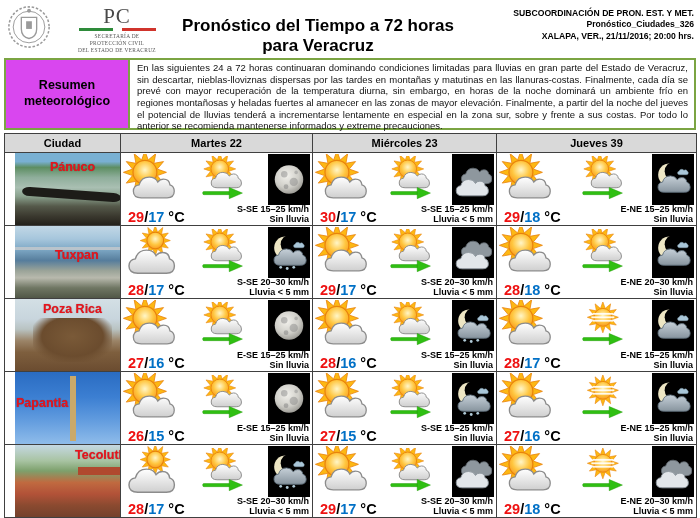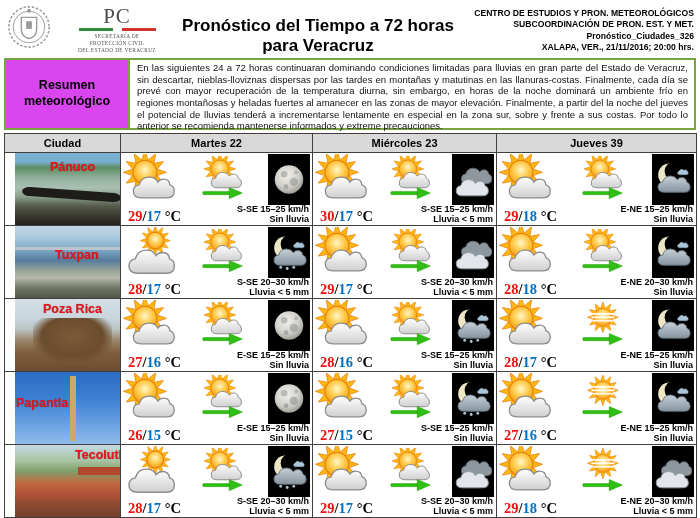--- a/index.html
+++ b/index.html
@@ -50,21 +50,21 @@
   .photo-tecolutla::after{left:55%;top:30%;width:40%;height:11%;background:#b0492e;}
   .photo-tecolutla .city-label{top:3px;right:1px;}
 
   .day-cell-inner{display:flex;flex-direction:column;height:72px;background:#fff;}
   .icons{flex:1;display:flex;justify-content:space-between;align-items:flex-start;padding:1px 2px 0 2px;}
   .big-icon{width:55px;height:51px;}
   .wind-icon{width:46px;height:49px;margin-top:2px;}
   .night-box{width:42px;height:51px;background:#000;display:flex;align-items:center;justify-content:center;}
   .night-icon{width:38px;height:45px;}
   .cell-bottom{display:flex;justify-content:space-between;align-items:flex-end;height:20px;padding:0 3px 2px 7px;}
-  .temp{font-family:Liberation Serif, serif;font-size:14.5px;font-weight:bold;white-space:nowrap;}
+  .temp{font-family:Liberation Sans, sans-serif;font-size:14.5px;font-weight:bold;white-space:nowrap;}
   .tmax{color:#ee1111;} .tmin{color:#0070c6;} .slash,.unit{color:#000;}
   .windtext{font-size:9px;font-weight:bold;line-height:1.18;text-align:right;white-space:nowrap;}
   .hidden-defs{position:absolute;width:0;height:0;overflow:hidden;}
 </style>
 </head>
 <body>
 
 <svg class="hidden-defs" aria-hidden="true">
   <defs>
     <radialGradient id="gradSun" cx="50%" cy="40%" r="65%">
@@ -165,21 +165,20 @@
           </div>
         <div class="pc-sub">
           <div>SECRETARÍA DE</div>
           <div>PROTECCIÓN CIVIL</div>
           <div>DEL ESTADO DE VERACRUZ</div>
         </div>
       </div>
     </div>
     <div class="main-title">Pronóstico del Tiempo a 72 horas para Veracruz</div>
     <div class="org-right">
-      <div>CENTRO DE ESTUDIOS Y PRON. METEOROLÓGICOS</div>
       <div>SUBCOORDINACIÓN DE PRON.  EST. Y MET.</div>
       <div>Pronóstico_Ciudades_326</div>
       <div>XALAPA, VER., 21/11/2016; 20:00 hrs.</div>
     </div>
   </div>
 
   <div class="summary">
     <div class="summary-label">Resumen meteorológico</div>
     <div class="summary-text">En las siguientes 24 a 72 horas continuaran dominando condiciones limitadas para lluvias en gran parte del Estado de Veracruz, sin descartar, nieblas-lloviznas dispersas por las tardes en montañas y matutinas en las llanuras-costas. Finalmente, cada día se prevé con mayor recuperación de la temperatura diurna, sin embargo, en horas de la noche dominará un ambiente frío en regiones montañosas y heladas fuertes al amanecer en las zonas de mayor elevación. Finalmente, a partir del la noche del jueves el potencial de lluvias tenderá a incrementarse lentamente en especial en la zona sur, sobre y frente a sus costas. Por todo lo anterior se recomienda mantenerse informados y extreme precauciones.</div>
   </div>

